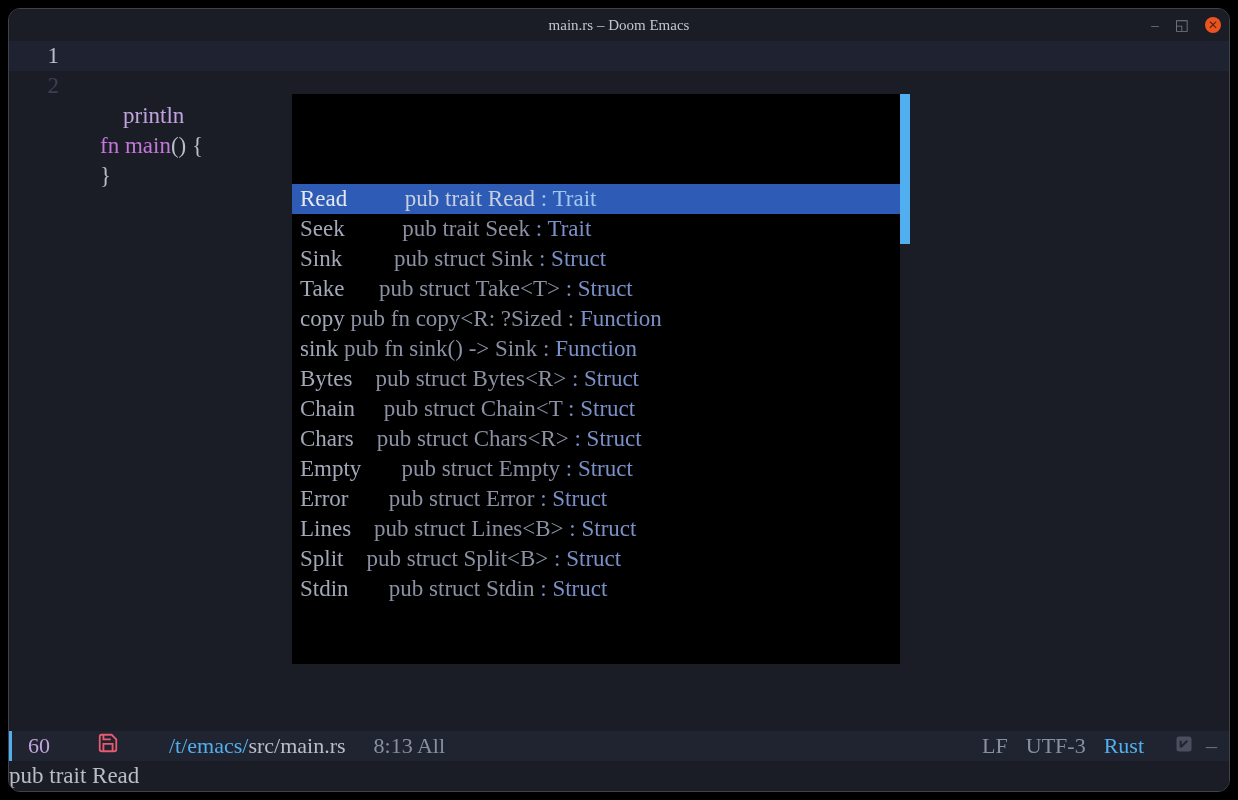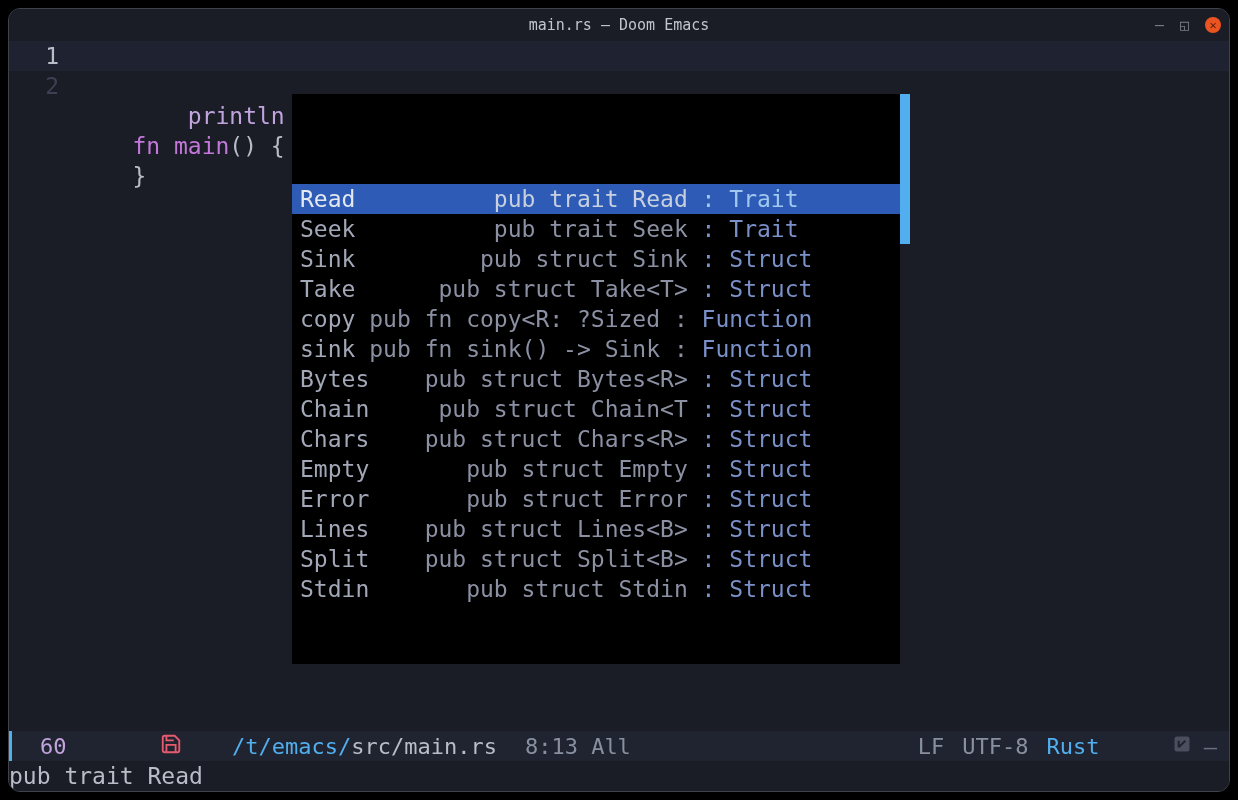--- a/index.html
+++ b/index.html
@@ -20,20 +20,21 @@
     .window {
       width: 1222px;
       height: 784px;
       background: #1a1c26;
       border-radius: 12px;
       border: 1px solid #40424a;
       overflow: hidden;
       display: flex;
       flex-direction: column;
       position: relative;
+      font-family: Liberation Serif, serif;
     }
     .titlebar {
       height: 32px;
       background: #1a1c26;
       display: flex;
       align-items: center;
       justify-content: center;
       position: relative;
       font-size: 15px;
       color: #c0c5ce;
@@ -142,21 +143,21 @@
       height: 30px;
       background: #202430;
       display: flex;
       align-items: center;
       font-size: 22px;
       color: #9ca3b3;
       padding: 0 4px;
       white-space: pre;
       border-left: 3px solid #51afef;
     }
-    .modeline .percent { color: #c1a3de; margin-left: 24px; }
+    .modeline .percent { color: #c1a3de; margin-left: 12px; }
     .modeline .save-icon { color: #e85a6e; margin: 0 14px; }
     .modeline .path-dim { color: #51afef; margin-left: 36px; }
     .modeline .path-bright { color: #b8bdc7; }
     .modeline .pos { color: #8890a0; margin-left: 28px; }
     .modeline .spacer { flex: 1; }
     .modeline .info { color: #8890a0; margin-right: 18px; }
     .modeline .lang { color: #51afef; }
     .modeline .check { color: #4a4f5e; margin-right: 12px; font-size: 20px; }
     .modeline .dash { color: #6a7080; margin-right: 8px; }
     .echo-area {
@@ -222,21 +223,21 @@
       <svg width="22" height="22" viewBox="0 0 24 24" fill="none" stroke="currentColor" stroke-width="2">
           <path d="M19 21H5a2 2 0 0 1-2-2V5a2 2 0 0 1 2-2h11l5 5v11a2 2 0 0 1-2 2z"></path>
           <polyline points="17 21 17 13 7 13 7 21"></polyline>
           <polyline points="7 3 7 8 15 8"></polyline>
         </svg>
     </span>
     <span class="path-dim">/t/emacs/</span><span class="path-bright">src/main.rs</span>
     <span class="pos">8:13 All</span>
     <span class="spacer"></span>
     <span class="info">LF</span>
-    <span class="info">UTF-8</span>
+    <span class="info">UTF-3</span>
     <span class="lang">Rust</span>
     <span class="check">
       <svg width="20" height="20" viewBox="0 0 24 24" fill="currentColor">
           <rect x="3" y="3" width="18" height="18" rx="3"></rect>
           <path d="M8 8v8m8-8l-8 8" stroke="#202430" stroke-width="2.5" fill="none"></path>
         </svg>
     </span>
     <span class="dash">–</span>
   </div>
 

